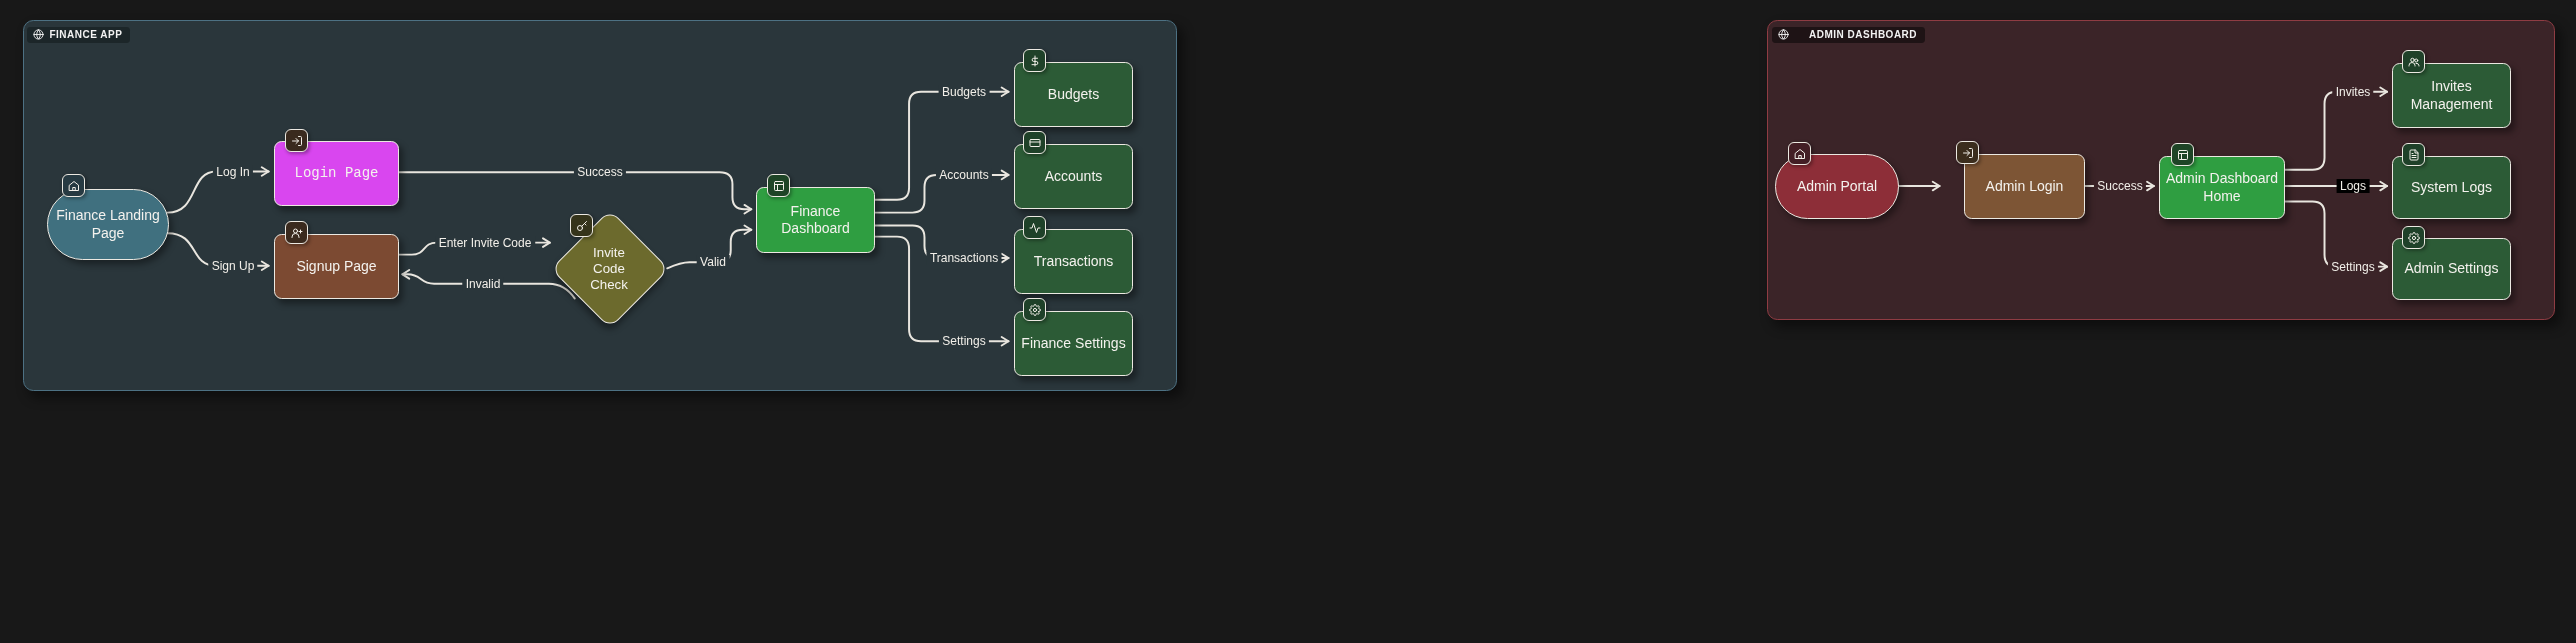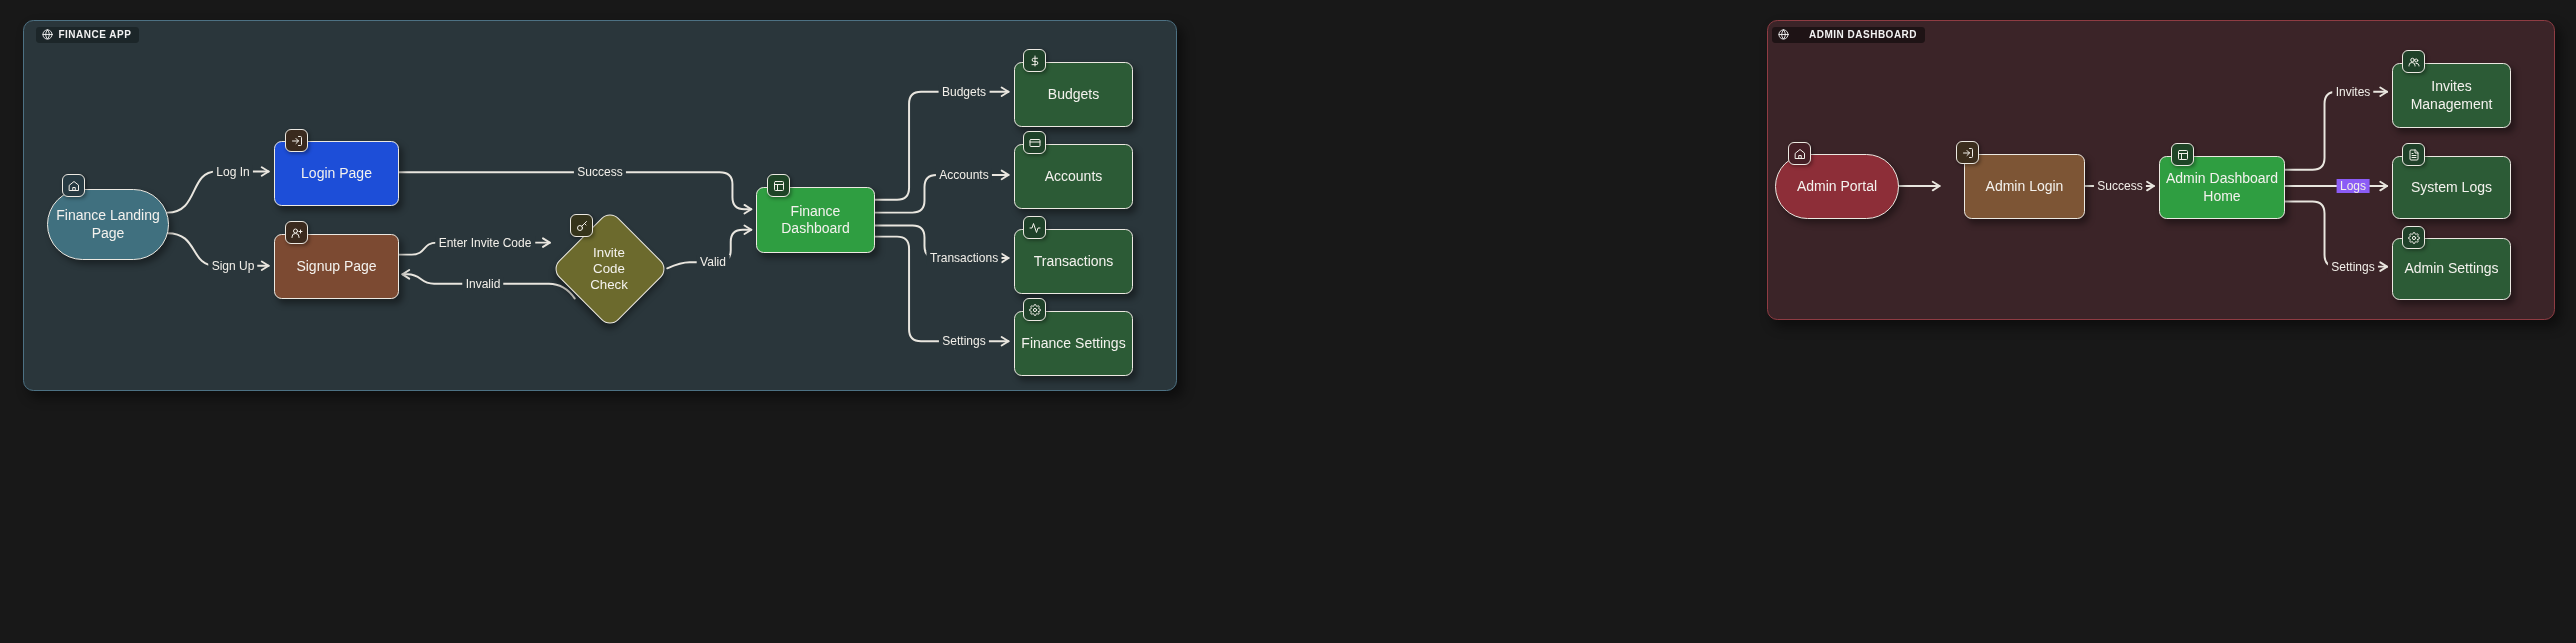--- a/index.html
+++ b/index.html
@@ -157,40 +157,40 @@
   <div class="elabel" style="left: 600px; top: 172px; background-color: rgb(42, 54, 59);">Success</div>
   <div class="elabel" style="left: 485px; top: 243px; background-color: rgb(42, 54, 59);">Enter Invite Code</div>
   <div class="elabel" style="left: 483px; top: 284px; background-color: rgb(42, 54, 59);">Invalid</div>
   <div class="elabel" style="left: 713px; top: 262px; background-color: rgb(42, 54, 59);">Valid</div>
   <div class="elabel" style="left: 964px; top: 92px; background-color: rgb(42, 54, 59);">Budgets</div>
   <div class="elabel" style="left: 964px; top: 175px; background-color: rgb(42, 54, 59);">Accounts</div>
   <div class="elabel" style="left: 964px; top: 258px; background-color: rgb(42, 54, 59);">Transactions</div>
   <div class="elabel" style="left: 964px; top: 341px; background-color: rgb(42, 54, 59);">Settings</div>
   <div class="elabel" style="left: 2120px; top: 186px; background-color: rgb(59, 36, 40);">Success</div>
   <div class="elabel" style="left: 2353px; top: 92px; background-color: rgb(59, 36, 40);">Invites</div>
-  <div class="elabel" style="left: 2353px; top: 186px; background-color: #8b5cf6;">Logs</div>
+  <div class="elabel" style="left: 2353px; top: 186px; background-color: #000000;">Logs</div>
   <div class="elabel" style="left: 2353px; top: 267px; background-color: rgb(59, 36, 40);">Settings</div>
 
-  <div class="badge" id="b-finance" style="background-color: rgb(28, 38, 41); margin-left: 9px;">
+  <div class="badge" id="b-finance" style="background-color: rgb(28, 38, 41);">
     <svg viewBox="0 0 13 13" width="11" height="11">
         <use href="#i-globe"></use>
       </svg>
     <span>FINANCE APP</span>
   </div>
   <div class="badge" id="b-admin" style="background-color: rgb(30, 19, 21);">
     <svg viewBox="0 0 13 13" width="11" height="11">
         <use href="#i-globe"></use>
       </svg>
     <span>ADMIN DASHBOARD</span>
   </div>
 
   <div class="node pill" id="n-finance-landing" style="background-color: rgb(64, 112, 127);">
     <span>Finance Landing Page</span>
   </div>
-  <div class="node" id="n-login-page" style="background-color: #1d4ed8;">
+  <div class="node" id="n-login-page" style="background-color: #d946ef; font-family: Liberation Mono, monospace;">
     <span>Login Page</span>
   </div>
   <div class="node" id="n-signup-page" style="background-color: rgb(124, 74, 50);">
     <span>Signup Page</span>
   </div>
   <div class="node" id="n-invite-diamond" style="background-color: rgb(108, 106, 45);"></div>
   <div id="n-invite-label">Invite Code Check</div>
   <div class="node" id="n-finance-dashboard" style="background-color: rgb(47, 158, 65);">
     <span>Finance Dashboard</span>
   </div>

